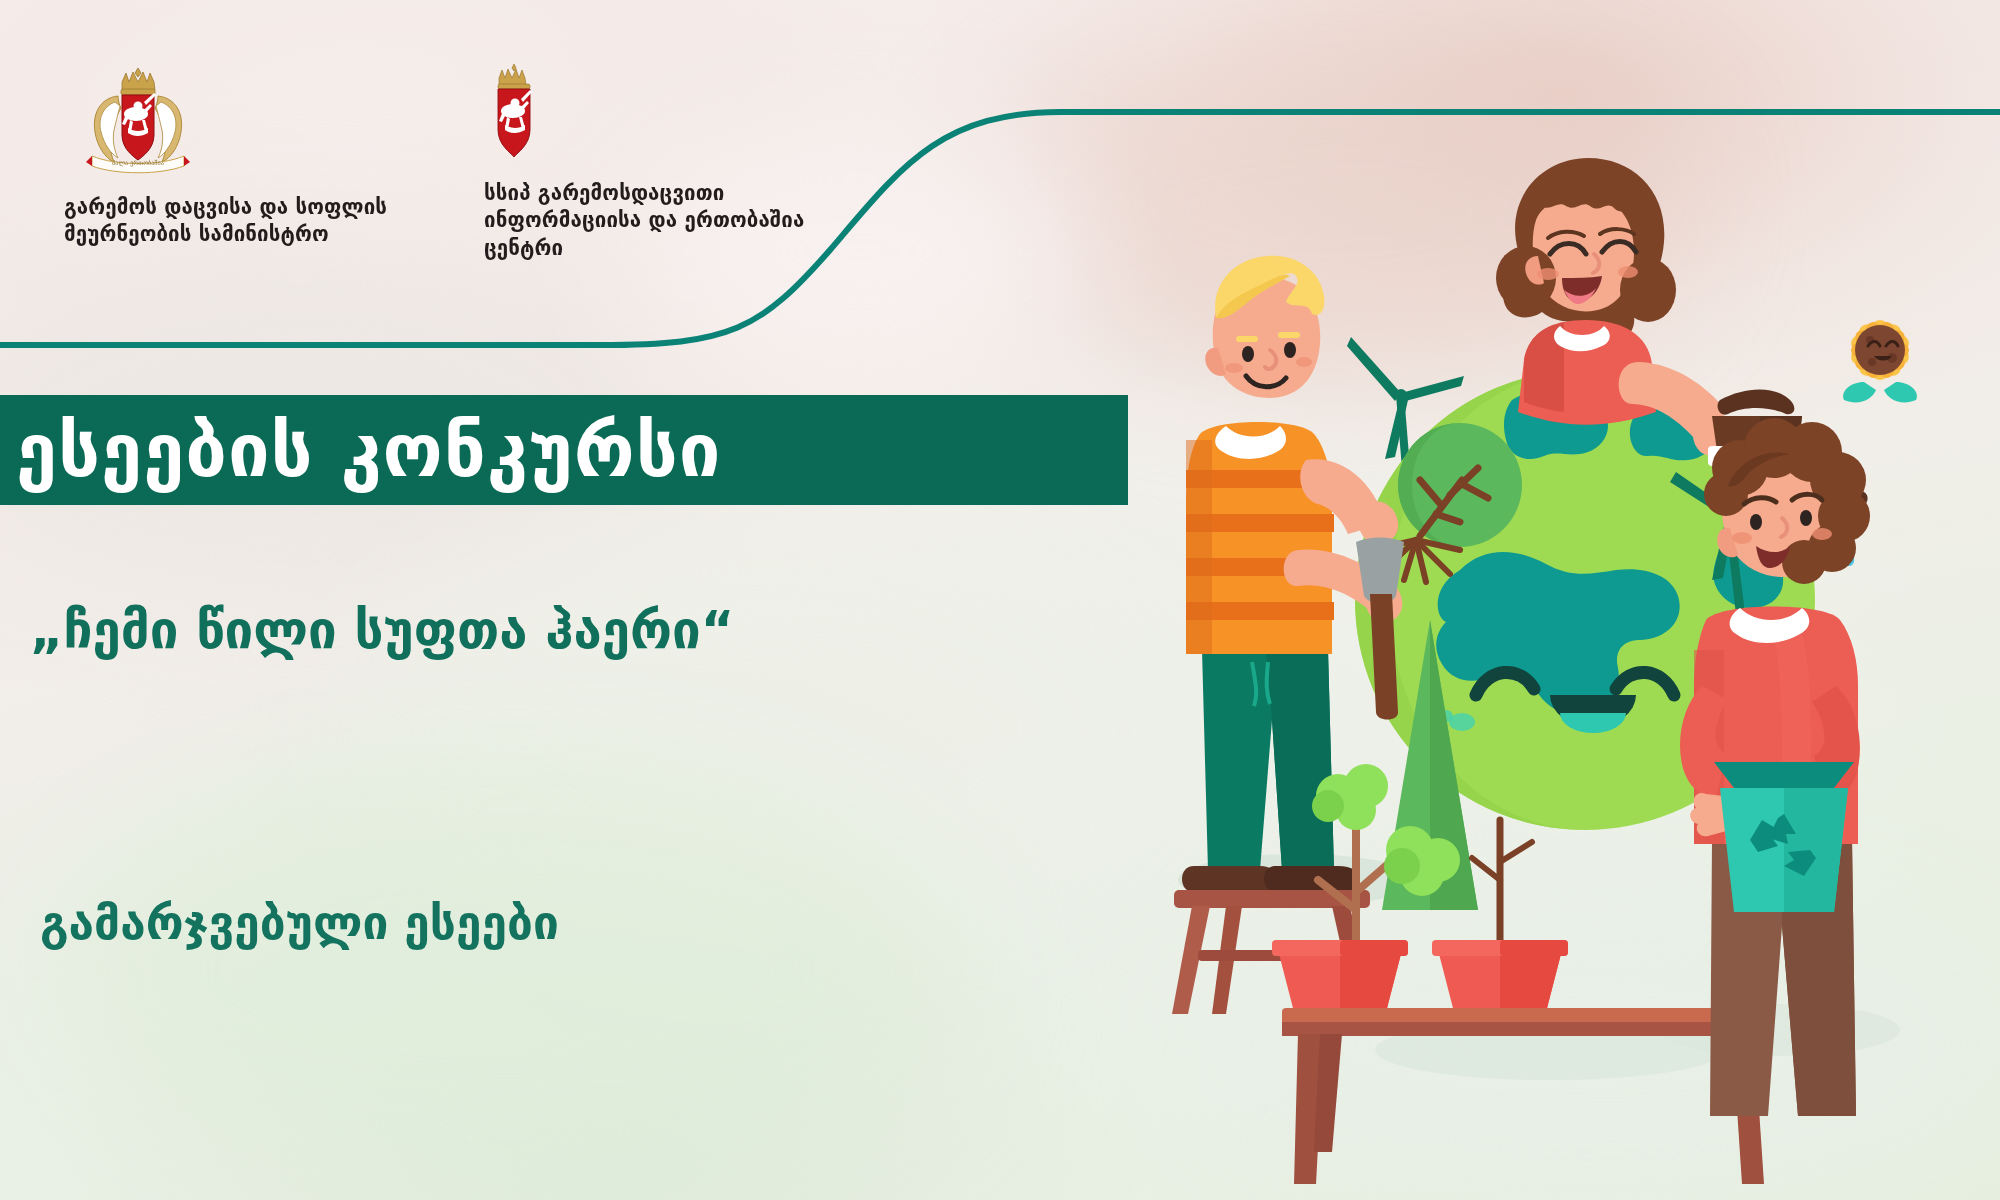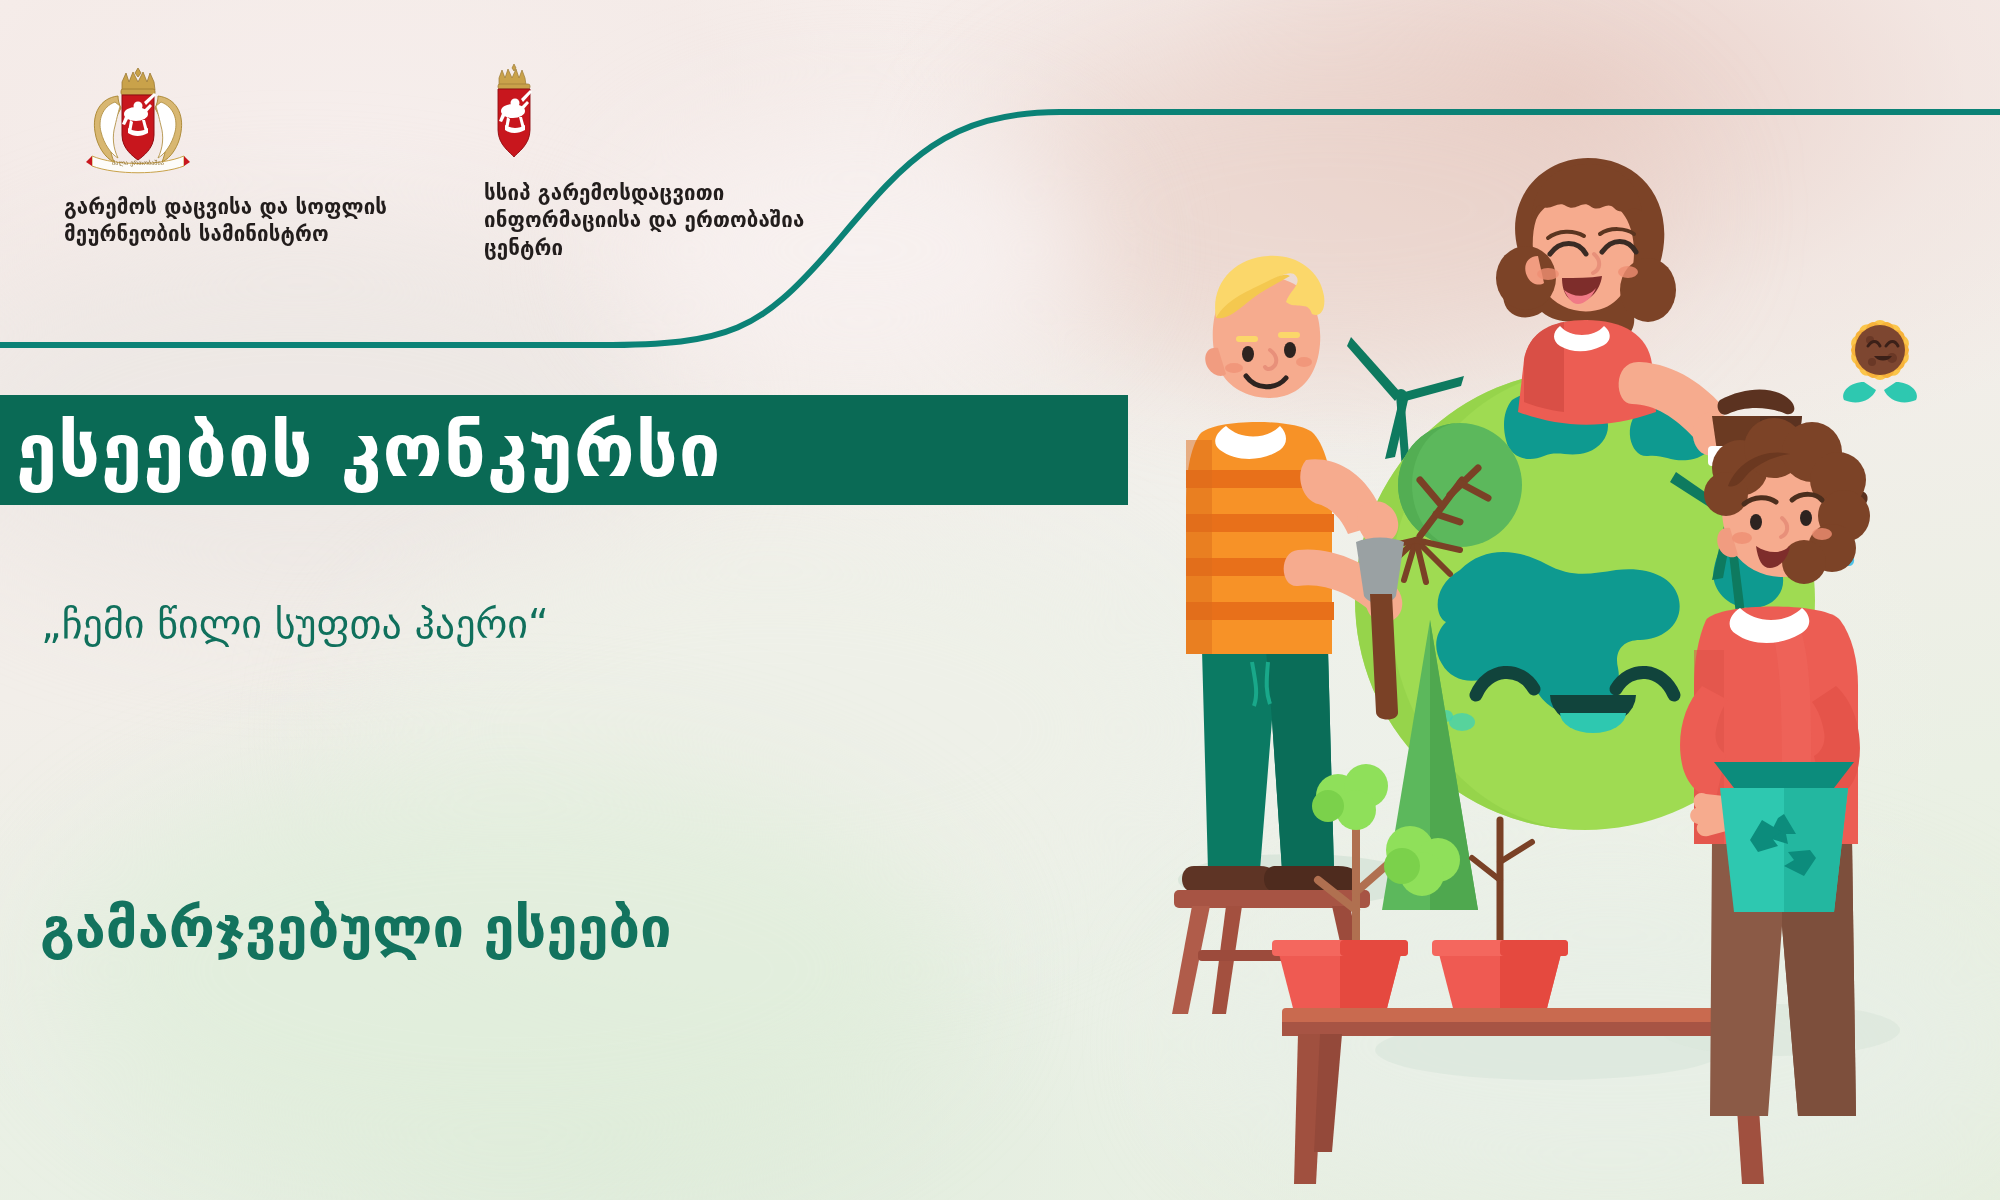--- a/index.html
+++ b/index.html
@@ -55,30 +55,30 @@
     display:flex; align-items:center;
   }
   #banner-text {
     color:#ffffff; font-size:74px; font-weight:700;
     letter-spacing:1px; padding-left:16px; white-space:nowrap;
     line-height:1;
   }
 
   
   #subtitle {
-    position:absolute; left:41px; top:598px; width:1140px;
-    color:#10705c; font-size:40px; font-weight:400; line-height:1.30;
+    position:absolute; left:30px; top:598px; width:1140px;
+    color:#10705c; font-size:51px; font-weight:700; line-height:1.30;
     white-space:nowrap;
   }
   #subtitle .ln { display:block; }
 
   
   #footline {
     position:absolute; left:40px; top:900px; width:1140px;
-    color:#13735e; font-size:56px; font-weight:700; line-height:1;
+    color:#13735e; font-size:46px; font-weight:700; line-height:1;
     white-space:nowrap;
   }
 
   
   #illustration { position:absolute; left:1120px; top:150px; width:880px; height:1050px; }
 </style>
 </head>
 <body>
 
 <div id="poster">

